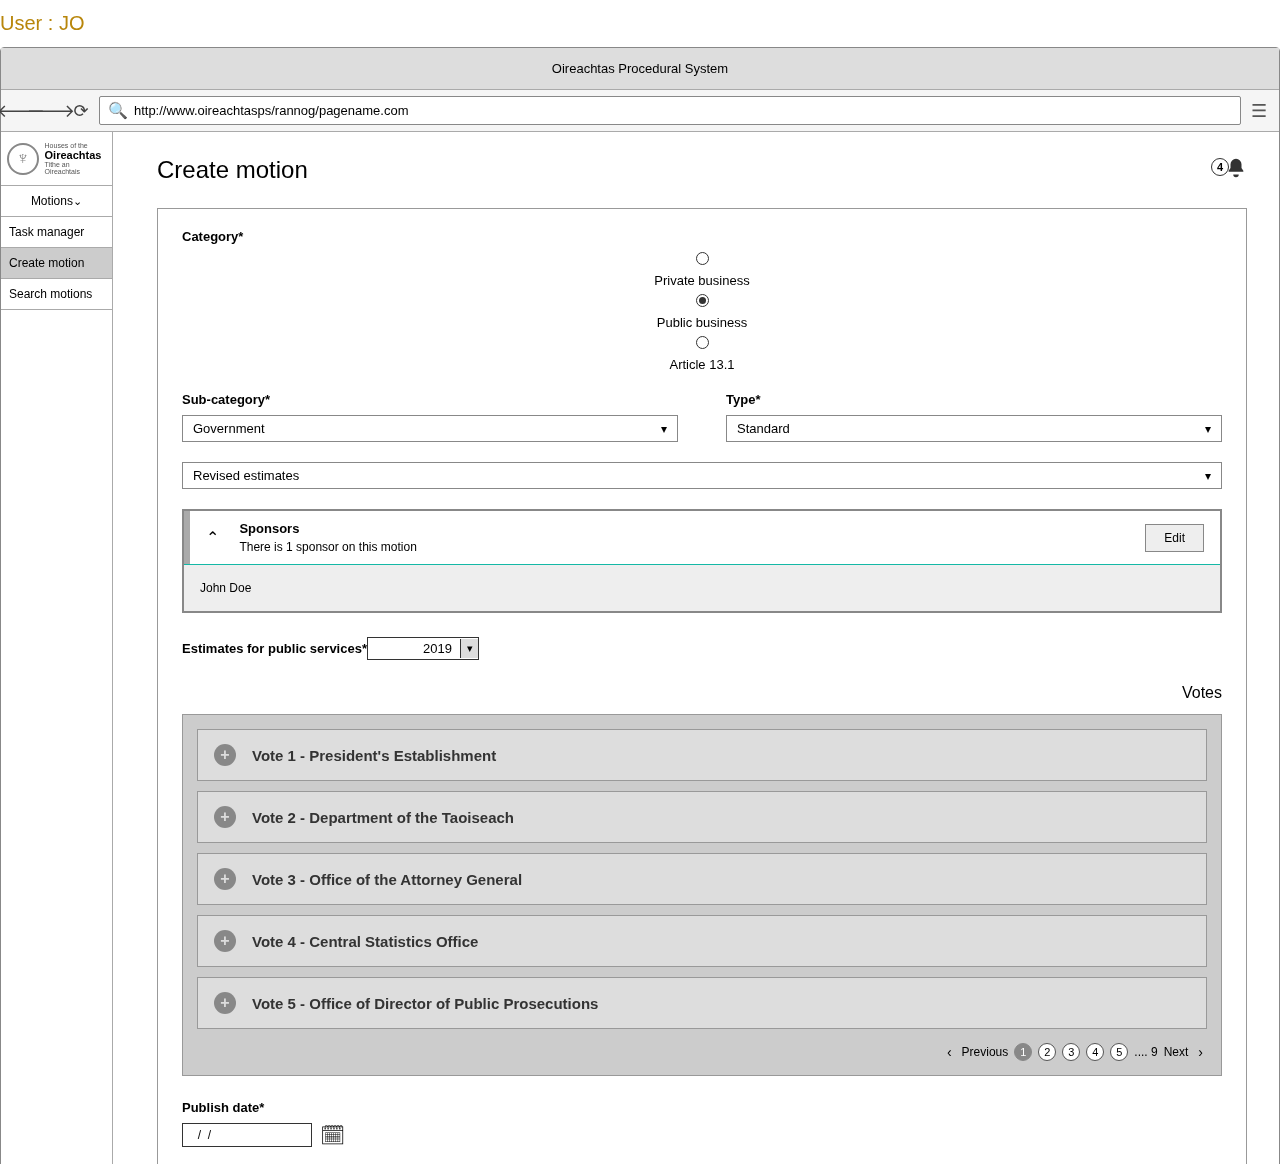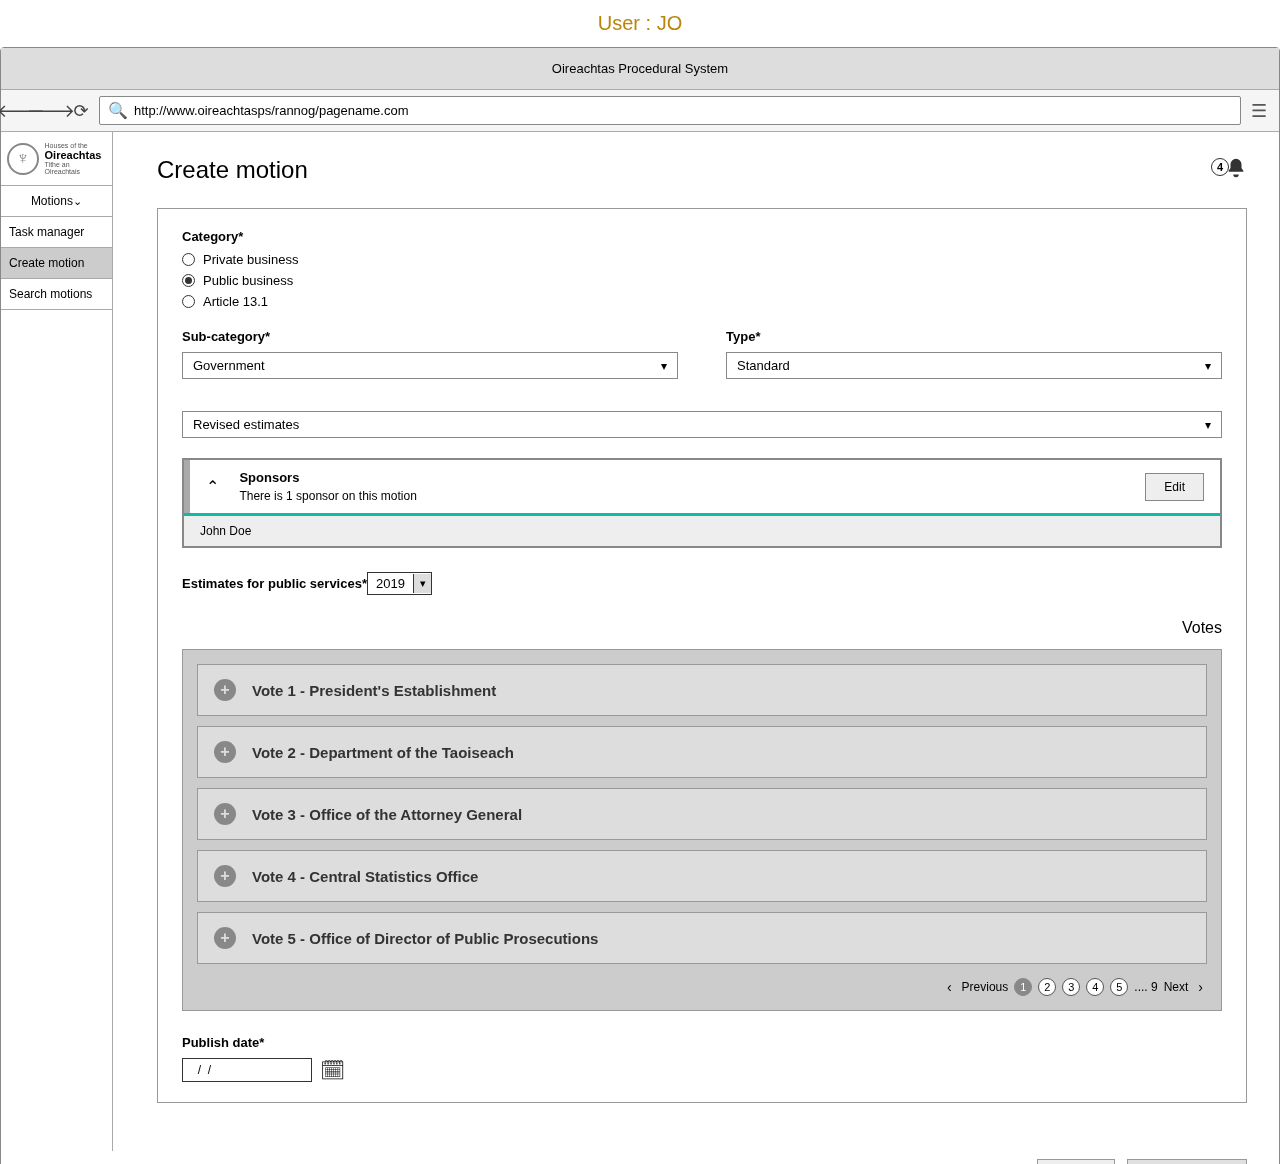--- a/index.html
+++ b/index.html
@@ -3,21 +3,20 @@
   <meta charset="utf-8">
   <style>
     * { box-sizing: border-box; margin: 0; padding: 0; }
     body {
       font-family: Arial, Helvetica, sans-serif;
       background: #fff;
       width: 1280px;
       margin: 0 auto;
     }
     .user-label {
-      text-align: center;
       color: #b8860b;
       font-size: 20px;
       font-weight: 500;
       padding: 12px 0;
       border-radius: 7px;
     }
     .browser-frame {
       border: 1px solid #888;
       border-radius: 4px;
     }
@@ -165,41 +164,42 @@
     .radio-group {
       margin-bottom: 20px;
     }
     .radio-item {
       display: flex;
       align-items: center;
       gap: 8px;
       margin-bottom: 6px;
       font-size: 13px;
       cursor: pointer;
+      flex-direction: column;
     }
     .radio-circle {
       width: 13px;
       height: 13px;
       border: 1.5px solid #333;
       border-radius: 50%;
       display: flex;
       align-items: center;
       justify-content: center;
     }
     .radio-circle.selected::after {
       content: '';
       width: 7px;
       height: 7px;
       background: #333;
       border-radius: 50%;
     }
     .field-row {
       display: flex;
       gap: 48px;
-      margin-bottom: 32px;
+      margin-bottom: 20px;
     }
     .field-col { flex: 1; }
     .select-box {
       border: 1px solid #888;
       padding: 5px 10px;
       font-size: 13px;
       display: flex;
       justify-content: space-between;
       align-items: center;
       cursor: pointer;
@@ -222,33 +222,34 @@
     .sponsors-sub { font-size: 12px; margin-top: 4px; }
     .edit-btn {
       border: 1px solid #888;
       background: #eee;
       padding: 6px 18px;
       font-size: 12px;
       cursor: pointer;
     }
     .sponsor-row {
       background: #eee;
-      border-top: 3px solid #14b8a6;
-      padding: 8px 16px;
+      border-top: 1px solid #14b8a6;
+      padding: 16px 16px;
       font-size: 12px;
     }
     .estimates-row {
       display: flex;
       align-items: center;
       margin-bottom: 24px;
     }
     .year-select {
       border: 1.5px solid #333;
       display: flex;
       align-items: center;
+      padding-left: 47px;
     }
     .year-val { padding: 3px 8px; font-size: 13px; }
     .year-btn {
       border-left: 1.5px solid #333;
       background: #ddd;
       padding: 3px 6px;
       font-size: 11px;
       cursor: pointer;
     }
     .votes-section-title {

